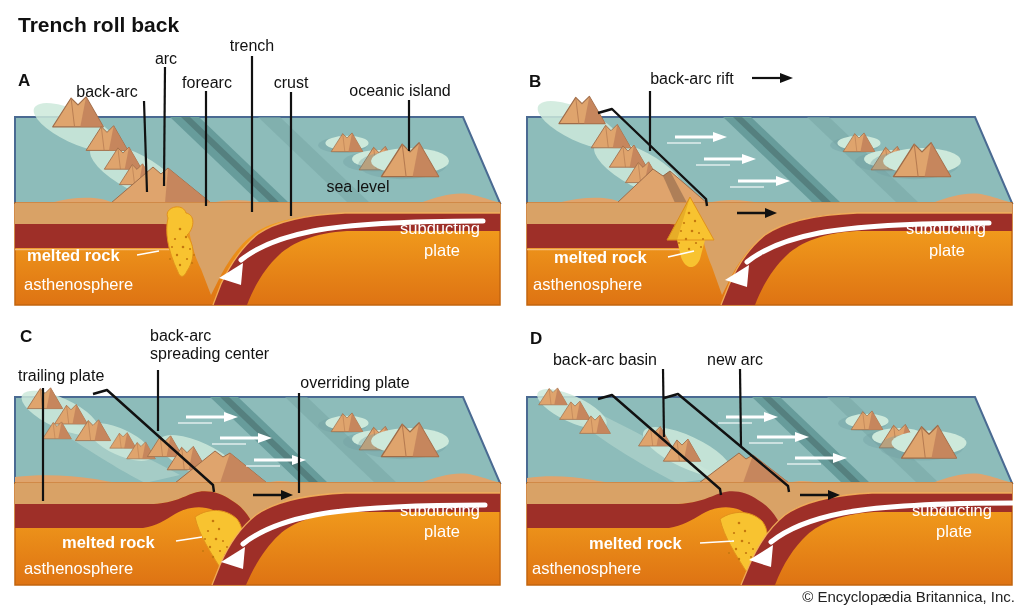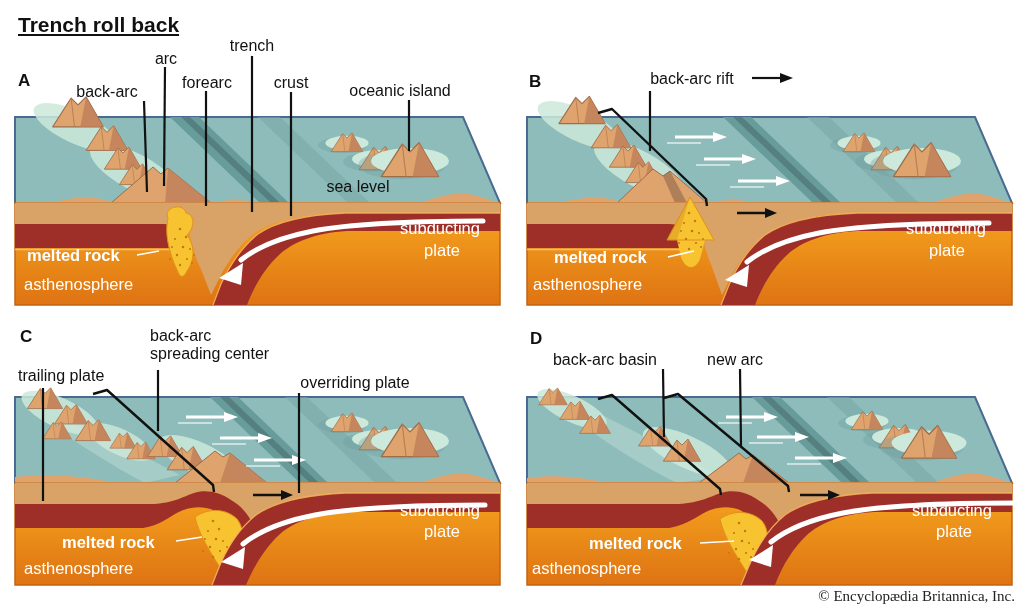--- a/index.html
+++ b/index.html
@@ -1,19 +1,19 @@
 <!DOCTYPE html>
 <html><head>
 <meta charset="utf-8">
 <style>
   html,body{margin:0;padding:0;background:#fff;}
   #stage{position:relative;width:1024px;height:611px;background:#ffffff;overflow:hidden;
          font-family:"Liberation Sans",sans-serif;}
-  #title{position:absolute;left:18px;top:13px;font-size:21px;font-weight:bold;color:#111;text-decoration:underline;}
-  #copyright{position:absolute;right:9px;top:588px;font-size:15px;color:#222;font-family:Liberation Serif, serif;}
+  #title{position:absolute;left:18px;top:13px;font-size:21px;font-weight:bold;color:#111;}
+  #copyright{position:absolute;right:9px;top:588px;font-size:15px;color:#222;}
   svg{position:absolute;left:0;top:0;font-family:"Liberation Sans",sans-serif;}
   .blk{font-size:16px;fill:#111;}
   .letter{font-size:17px;font-weight:bold;fill:#111;}
   .wht{font-size:16.5px;fill:#fff;}
   .whtb{font-size:16.5px;font-weight:bold;fill:#fff;}
   .lead{stroke:#111;stroke-width:2.2;fill:none;}
   .axis{stroke:#111;stroke-width:2.4;fill:none;stroke-linejoin:round;}
   .wlead{stroke:#fff;stroke-width:1.6;fill:none;}
   .slabhl{stroke:#f5b35c;stroke-width:1.3;fill:none;opacity:.9;}
 </style>

